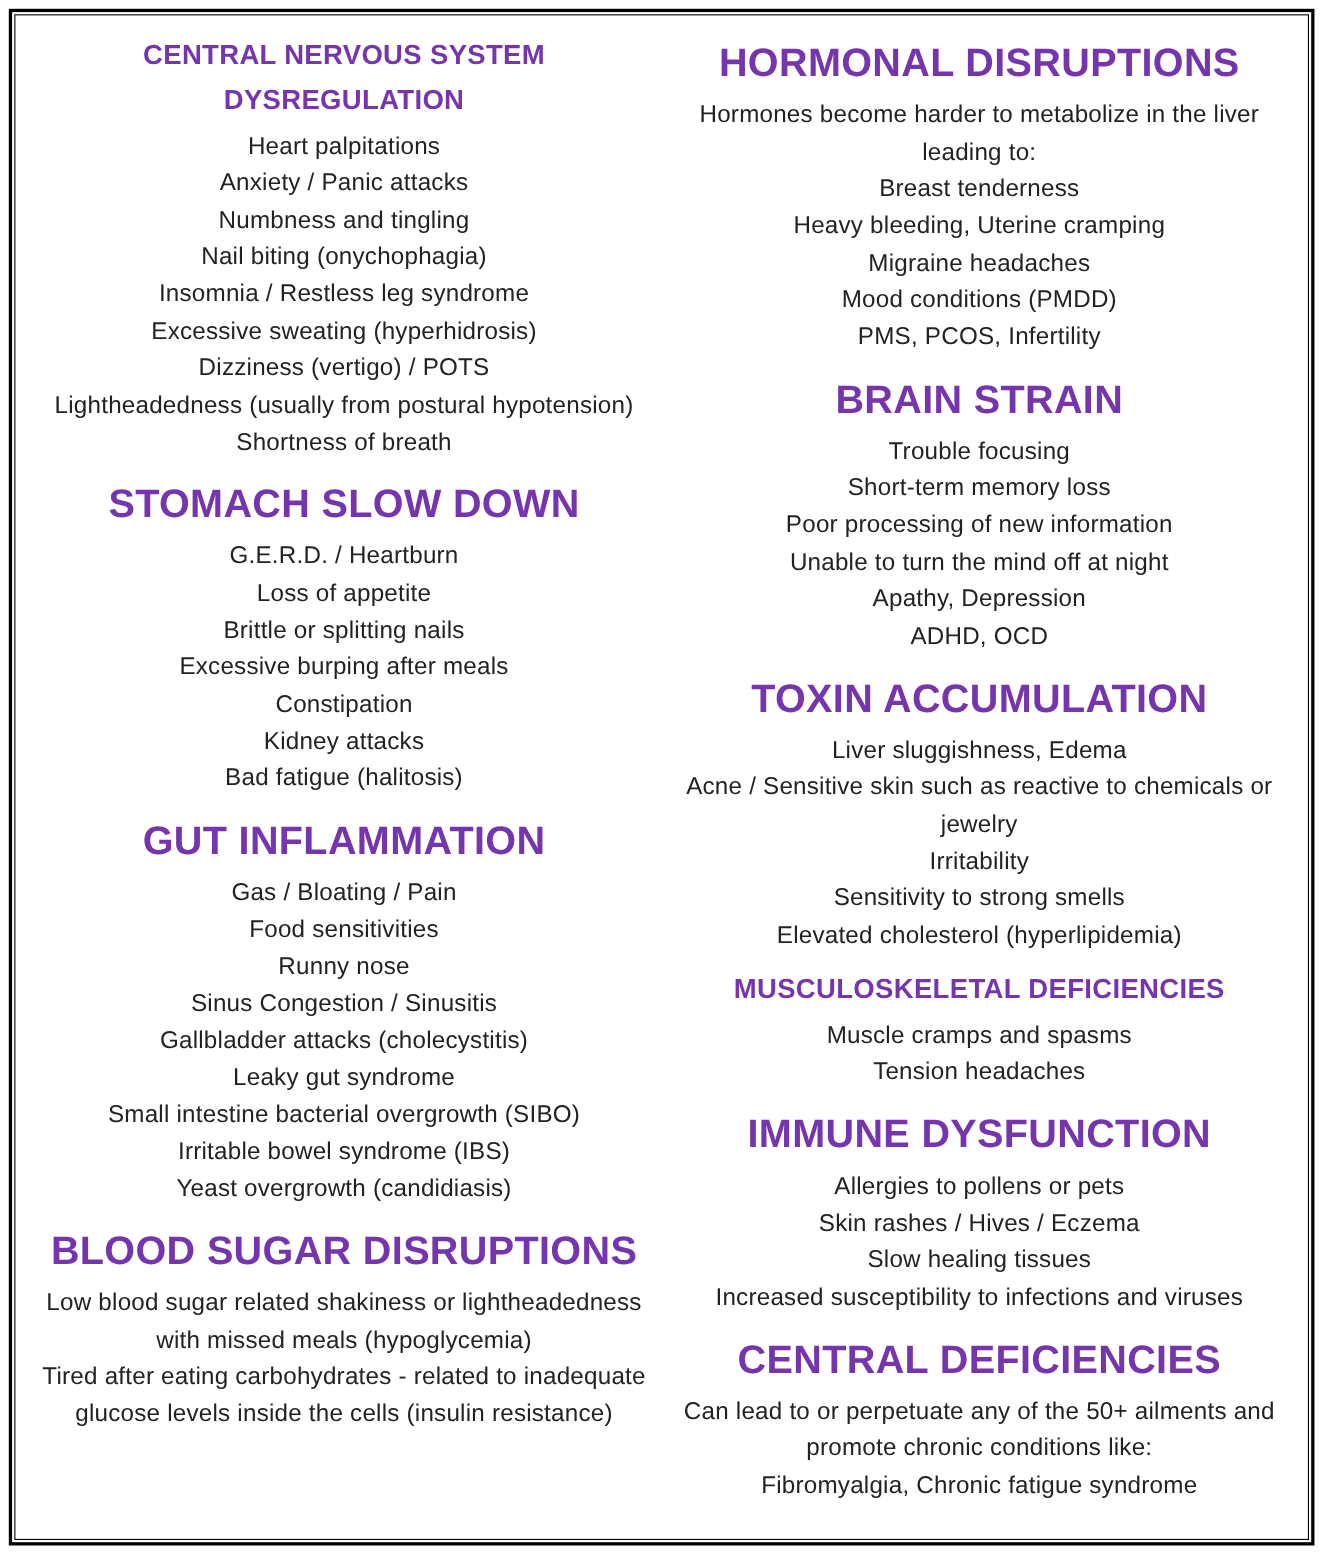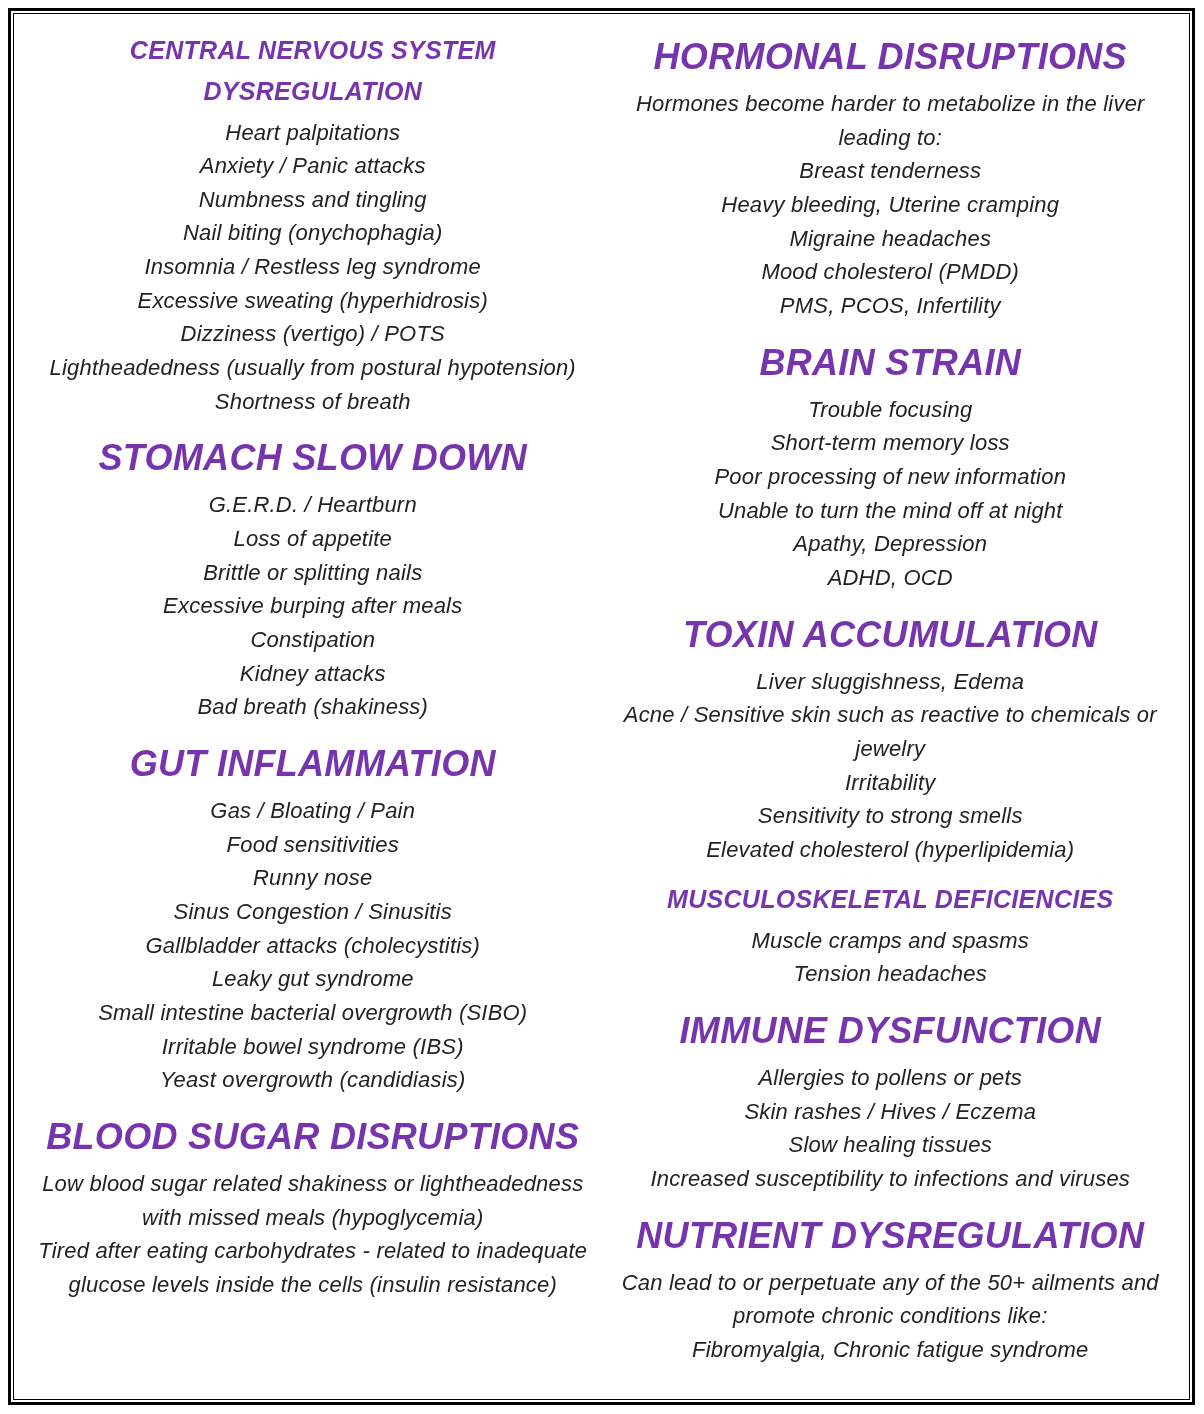--- a/index.html
+++ b/index.html
@@ -32,21 +32,21 @@
   }
   .columns {
     display: flex;
     width: 100%;
   }
   .column {
     flex: 1 1 50%;
     padding: 0 14px;
     text-align: center;
   }
-  .section { margin-bottom: 13px; font-style: italic; }
+  .section { margin-bottom: 13px; }
   .section-title {
     margin: 0 0 3px 0;
     color: var(--heading-color);
     font-size: 36px;
     font-weight: 700;
     line-height: 1.5;
     letter-spacing: 0.3px;
   }
   .section-title.title-long {
     font-size: 25px;
@@ -81,21 +81,21 @@
             <p class="item">Shortness of breath</p>
           </section>
           <section class="section">
             <h2 class="section-title">STOMACH SLOW DOWN</h2>
             <p class="item">G.E.R.D. / Heartburn</p>
             <p class="item">Loss of appetite</p>
             <p class="item">Brittle or splitting nails</p>
             <p class="item">Excessive burping after meals</p>
             <p class="item">Constipation</p>
             <p class="item">Kidney attacks</p>
-            <p class="item">Bad breath (shakiness)</p>
+            <p class="item">Bad fatigue (halitosis)</p>
           </section>
           <section class="section">
             <h2 class="section-title">GUT INFLAMMATION</h2>
             <p class="item">Gas / Bloating / Pain</p>
             <p class="item">Food sensitivities</p>
             <p class="item">Runny nose</p>
             <p class="item">Sinus Congestion / Sinusitis</p>
             <p class="item">Gallbladder attacks (cholecystitis)</p>
             <p class="item">Leaky gut syndrome</p>
             <p class="item">Small intestine bacterial overgrowth (SIBO)</p>
@@ -108,21 +108,21 @@
             <p class="item">Tired after eating carbohydrates - related to inadequate glucose levels inside the cells (insulin resistance)</p>
           </section>
         </div>
         <div class="column">
           <section class="section">
             <h2 class="section-title">HORMONAL DISRUPTIONS</h2>
             <p class="item">Hormones become harder to metabolize in the liver leading to:</p>
             <p class="item">Breast tenderness</p>
             <p class="item">Heavy bleeding, Uterine cramping</p>
             <p class="item">Migraine headaches</p>
-            <p class="item">Mood cholesterol (PMDD)</p>
+            <p class="item">Mood conditions (PMDD)</p>
             <p class="item">PMS, PCOS, Infertility</p>
           </section>
           <section class="section">
             <h2 class="section-title">BRAIN STRAIN</h2>
             <p class="item">Trouble focusing</p>
             <p class="item">Short-term memory loss</p>
             <p class="item">Poor processing of new information</p>
             <p class="item">Unable to turn the mind off at night</p>
             <p class="item">Apathy, Depression</p>
             <p class="item">ADHD, OCD</p>
@@ -141,20 +141,20 @@
             <p class="item">Tension headaches</p>
           </section>
           <section class="section">
             <h2 class="section-title">IMMUNE DYSFUNCTION</h2>
             <p class="item">Allergies to pollens or pets</p>
             <p class="item">Skin rashes / Hives / Eczema</p>
             <p class="item">Slow healing tissues</p>
             <p class="item">Increased susceptibility to infections and viruses</p>
           </section>
           <section class="section">
-            <h2 class="section-title">NUTRIENT DYSREGULATION</h2>
+            <h2 class="section-title">CENTRAL DEFICIENCIES</h2>
             <p class="item">Can lead to or perpetuate any of the 50+ ailments and promote chronic conditions like:</p>
             <p class="item">Fibromyalgia, Chronic fatigue syndrome</p>
           </section>
         </div>
       </div>
   </div>
 </div>
 
 </body></html>

